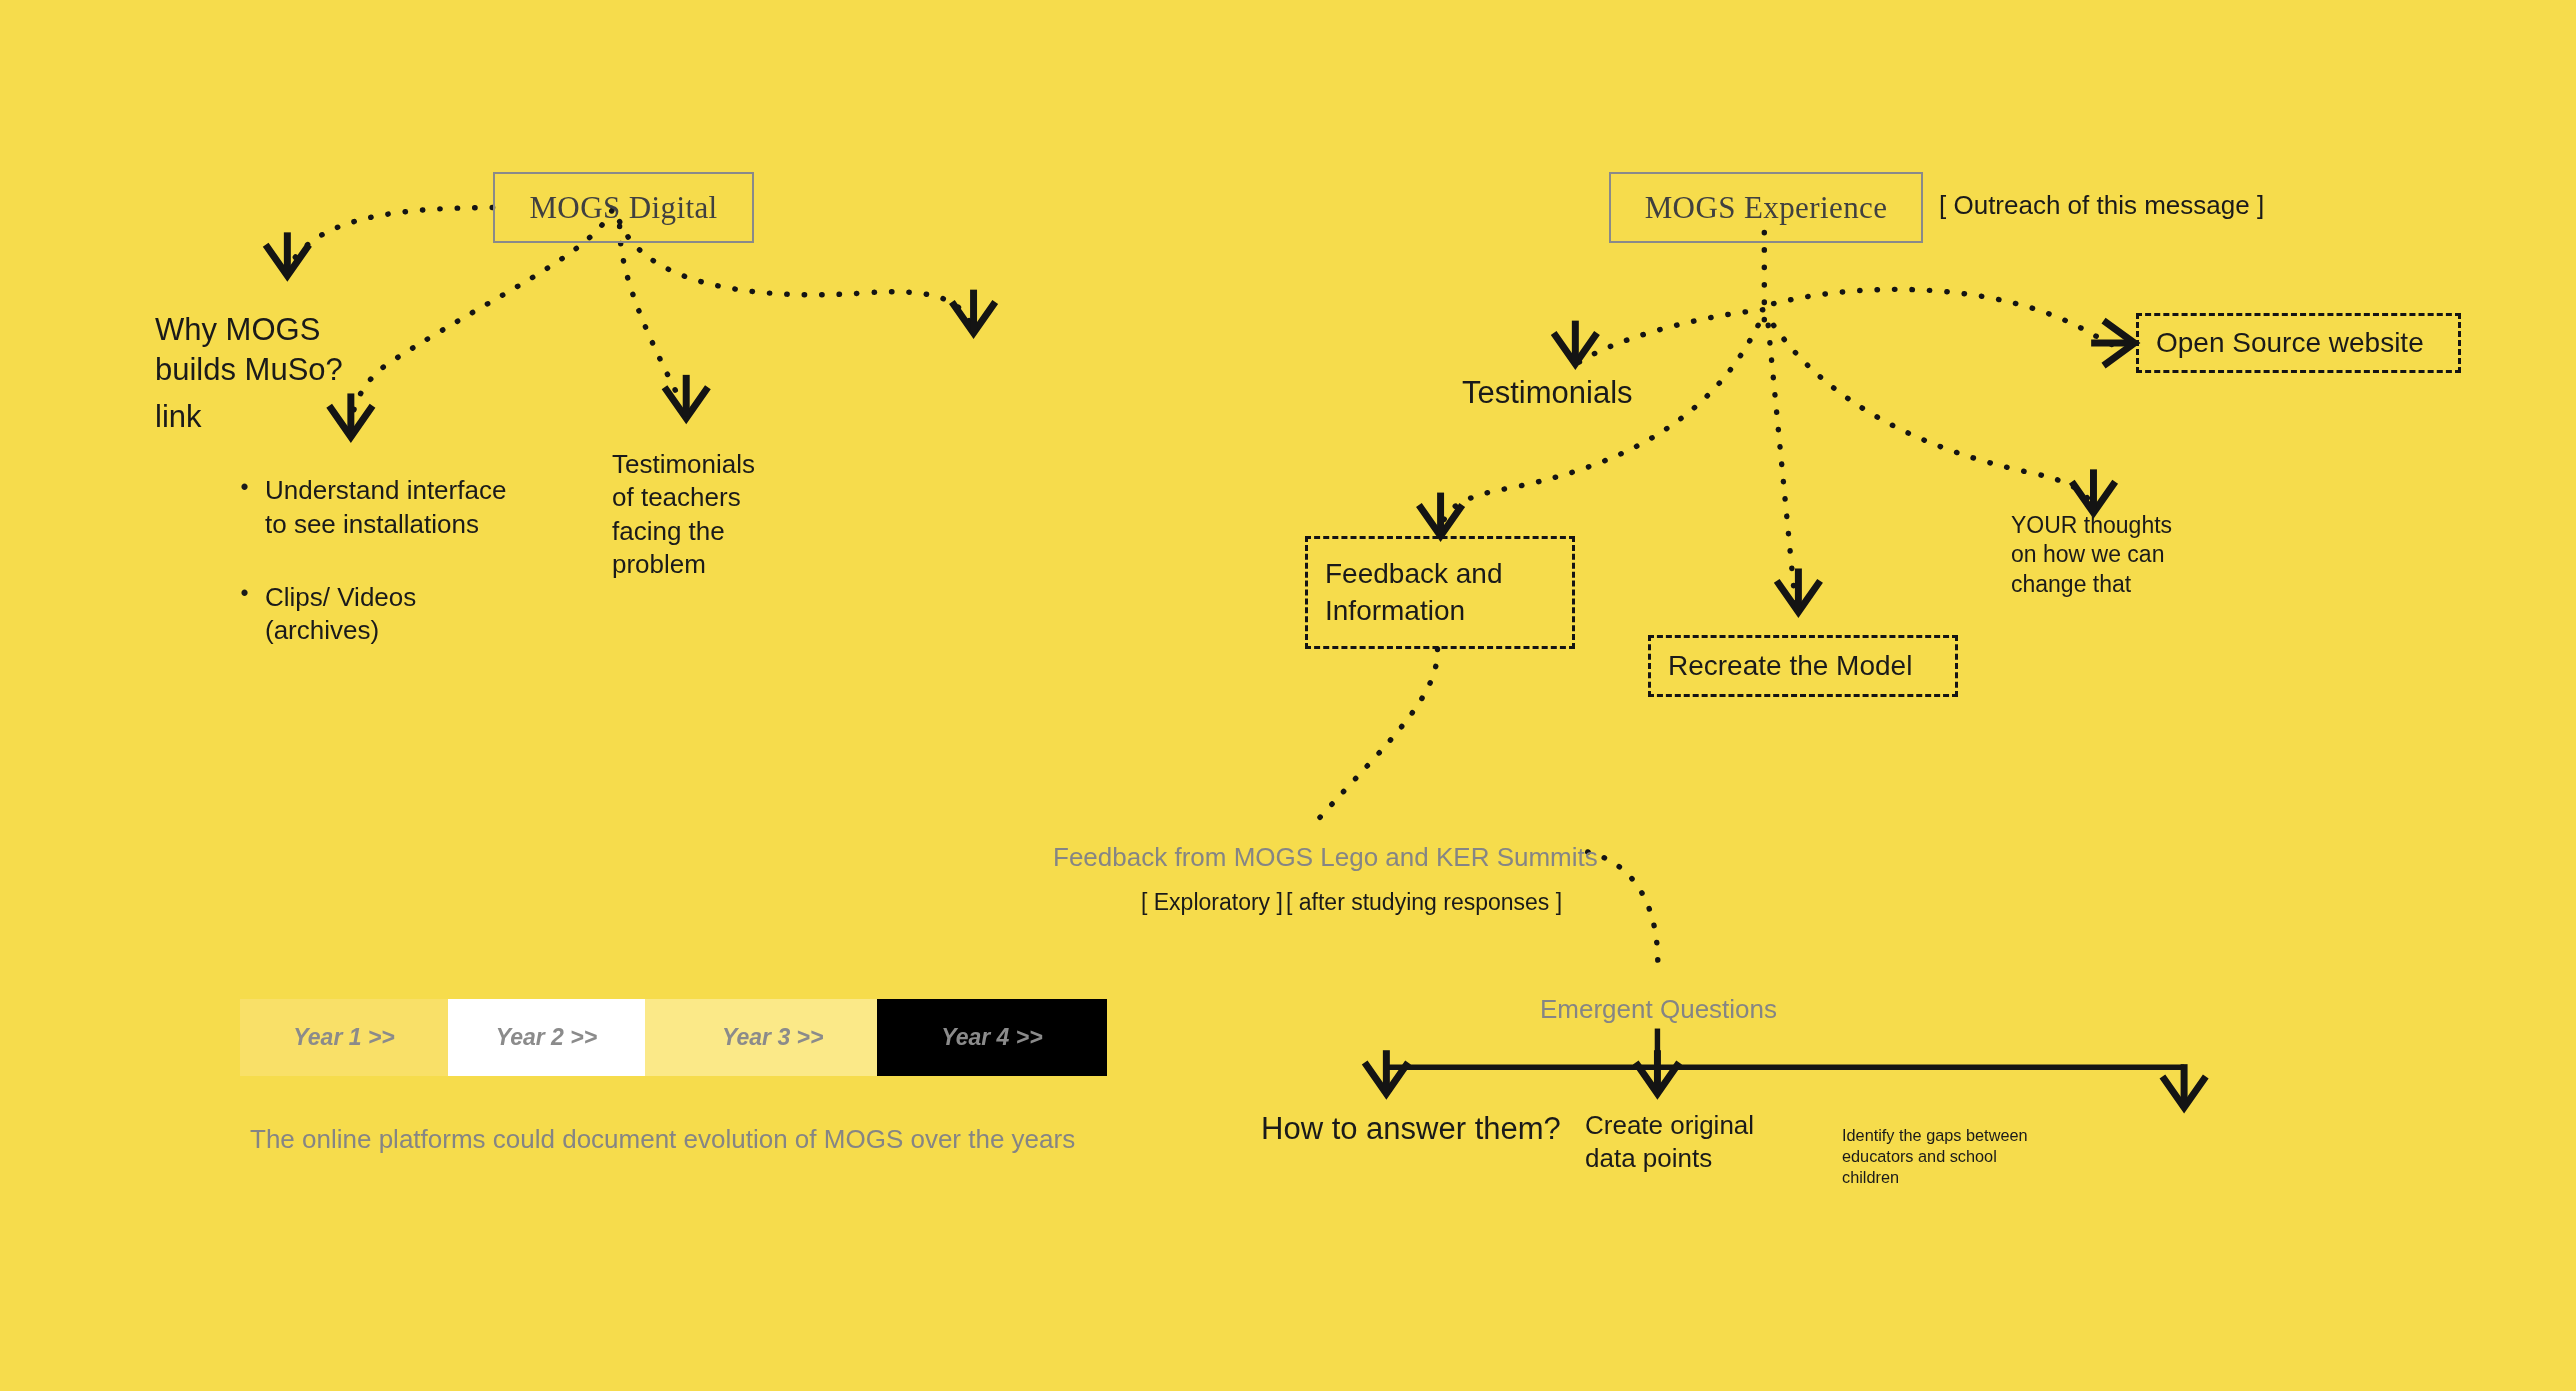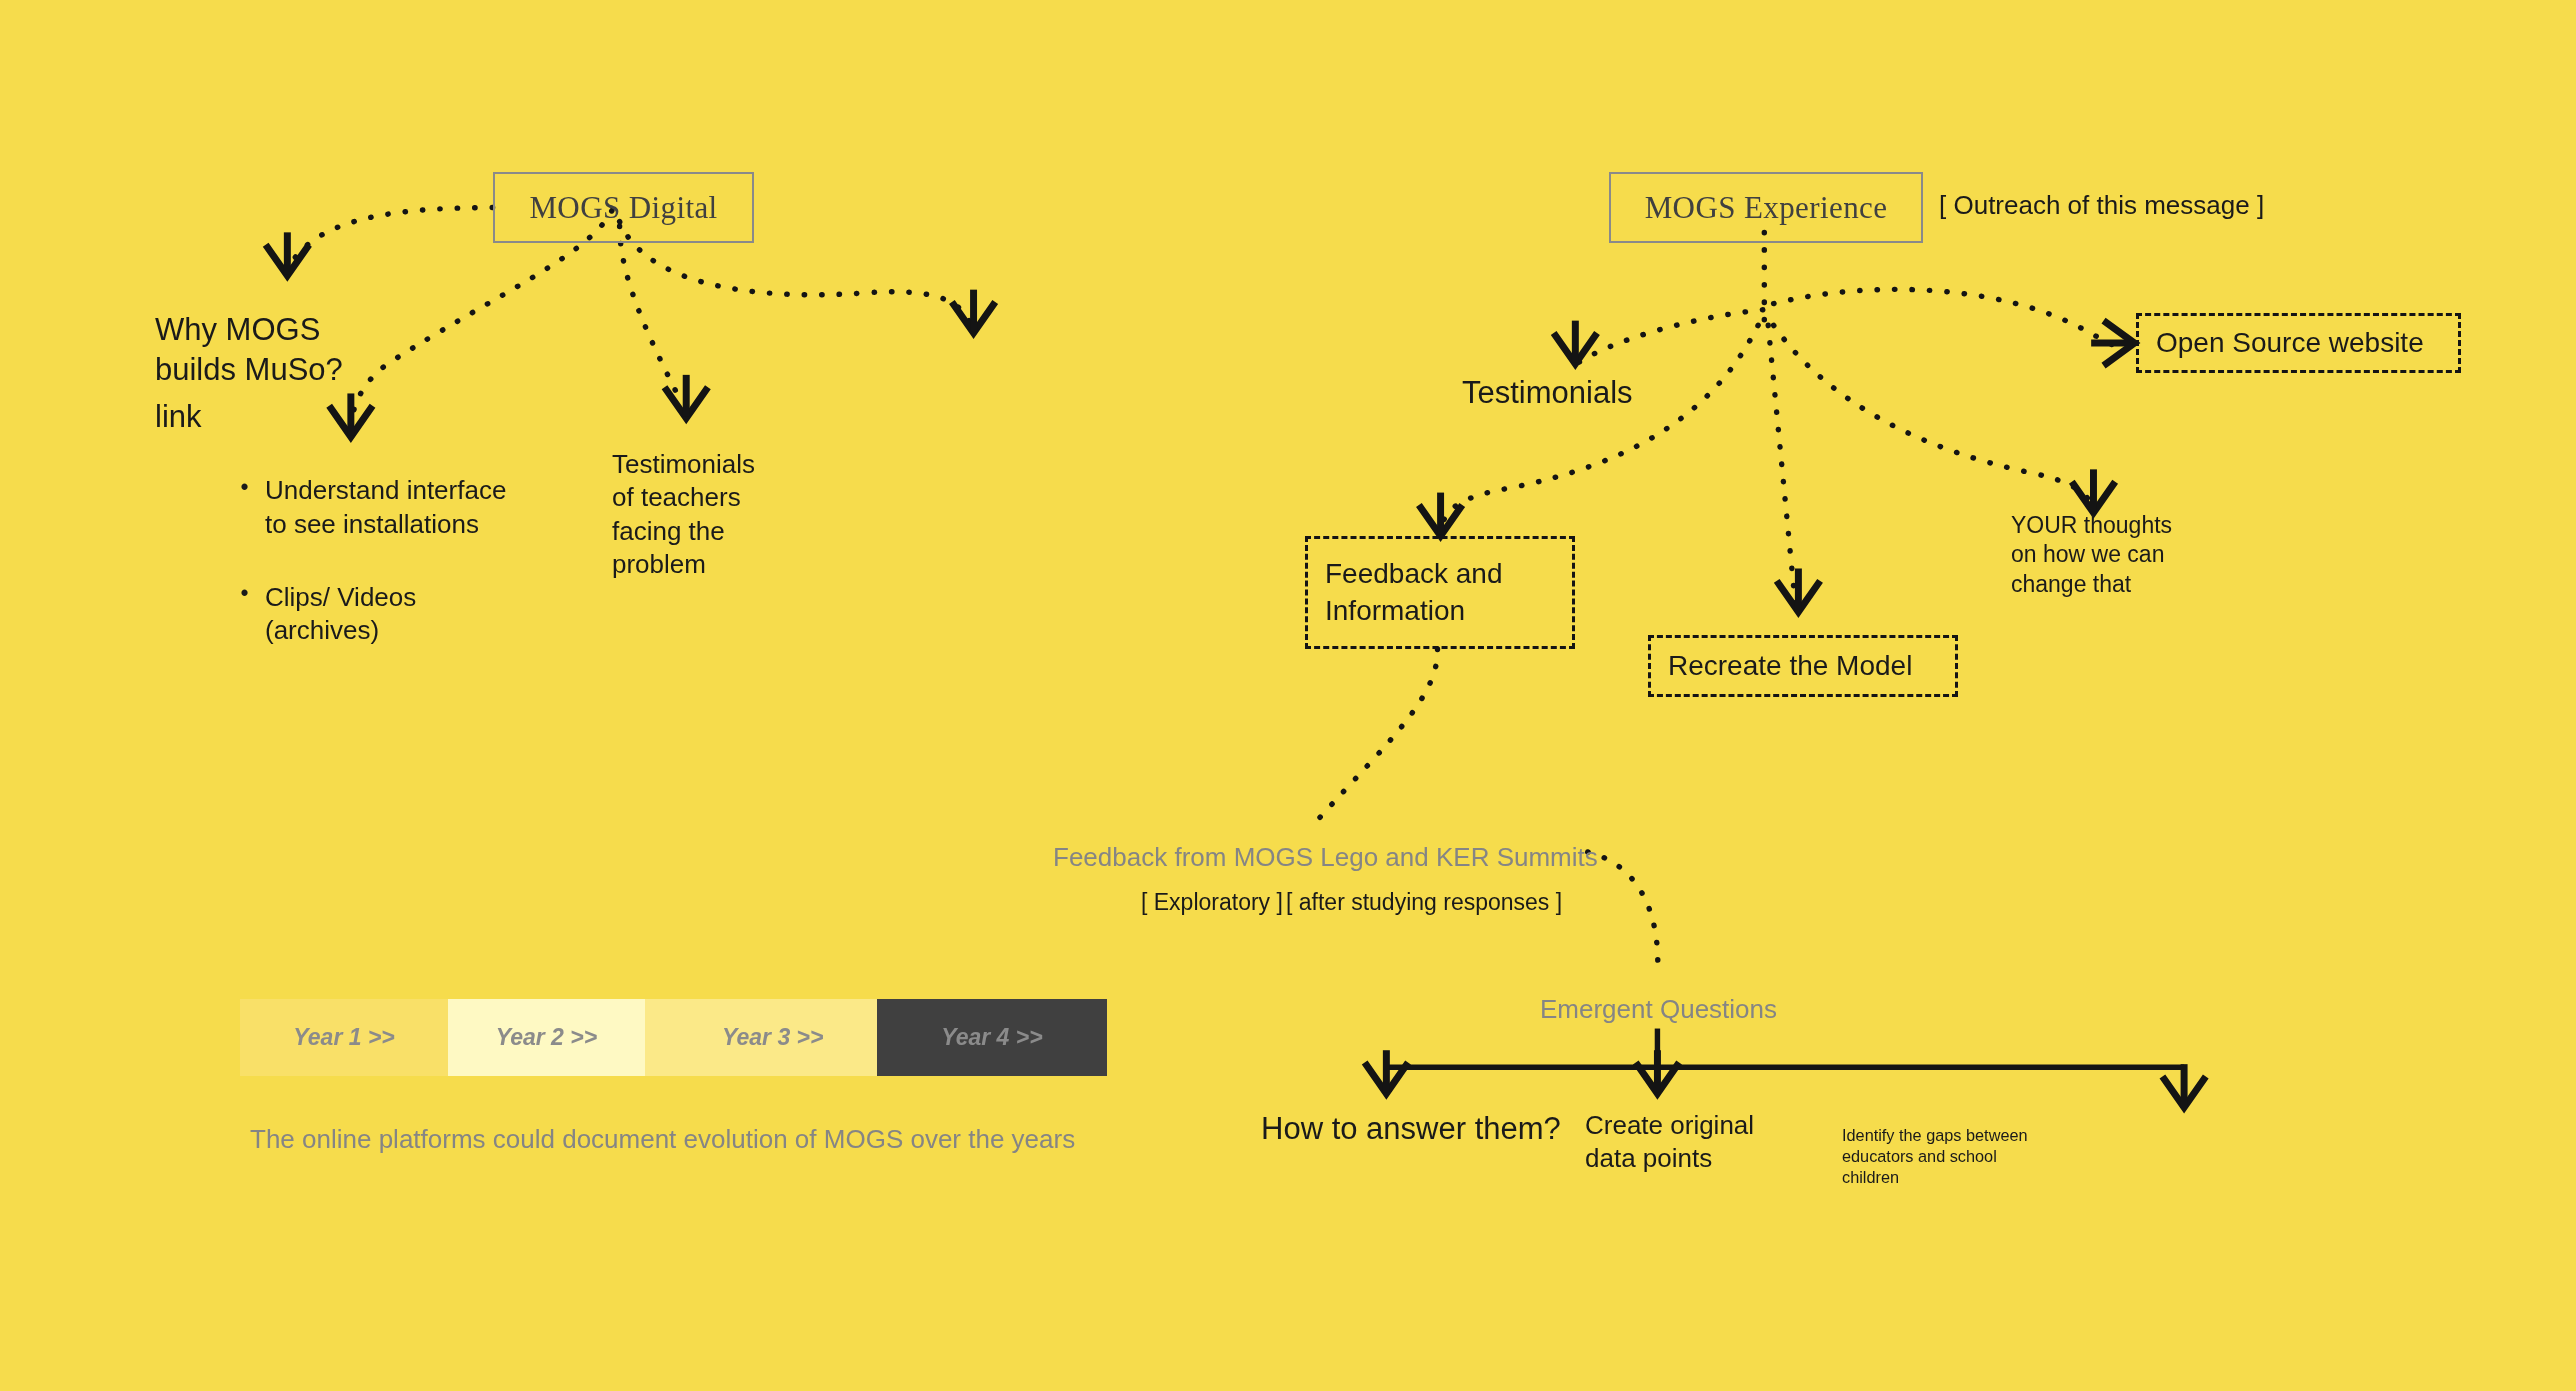--- a/index.html
+++ b/index.html
@@ -253,27 +253,27 @@
 data points</div>
 
   <div class="txt t-xxs ital" style="left:1842px; top:1125px; width:217px;">Identify the gaps between
 educators and school
 children</div>
 
   <div id="timeline" style="left:240px; top:999px; width:867px; height:77px;text-align:right;">
     <div class="year-cell" style="width:217px; background:#f9e068;">
       <span>Year 1 &gt;&gt;</span>
     </div>
-    <div class="year-cell" style="width:205px; background:#fef9c3;">
+    <div class="year-cell" style="width:205px; background:#ffffff;">
       <span>Year 2 &gt;&gt;</span>
     </div>
     <div class="year-cell" style="width:217px; background:#fbe988;padding-left:24px;">
       <span>Year 3 &gt;&gt;</span>
     </div>
-    <div class="year-cell" style="width:240px; background:#404040;font-style:italic;">
+    <div class="year-cell" style="width:240px; background:#000000;font-style:italic;">
       <span>Year 4 &gt;&gt;</span>
     </div>
   </div>
 
   <div class="txt t-md ital gray" style="left:250px; top:1123px;">The online platforms could document evolution of MOGS over the years</div>
 
 </div>
 
 
 </body></html>

